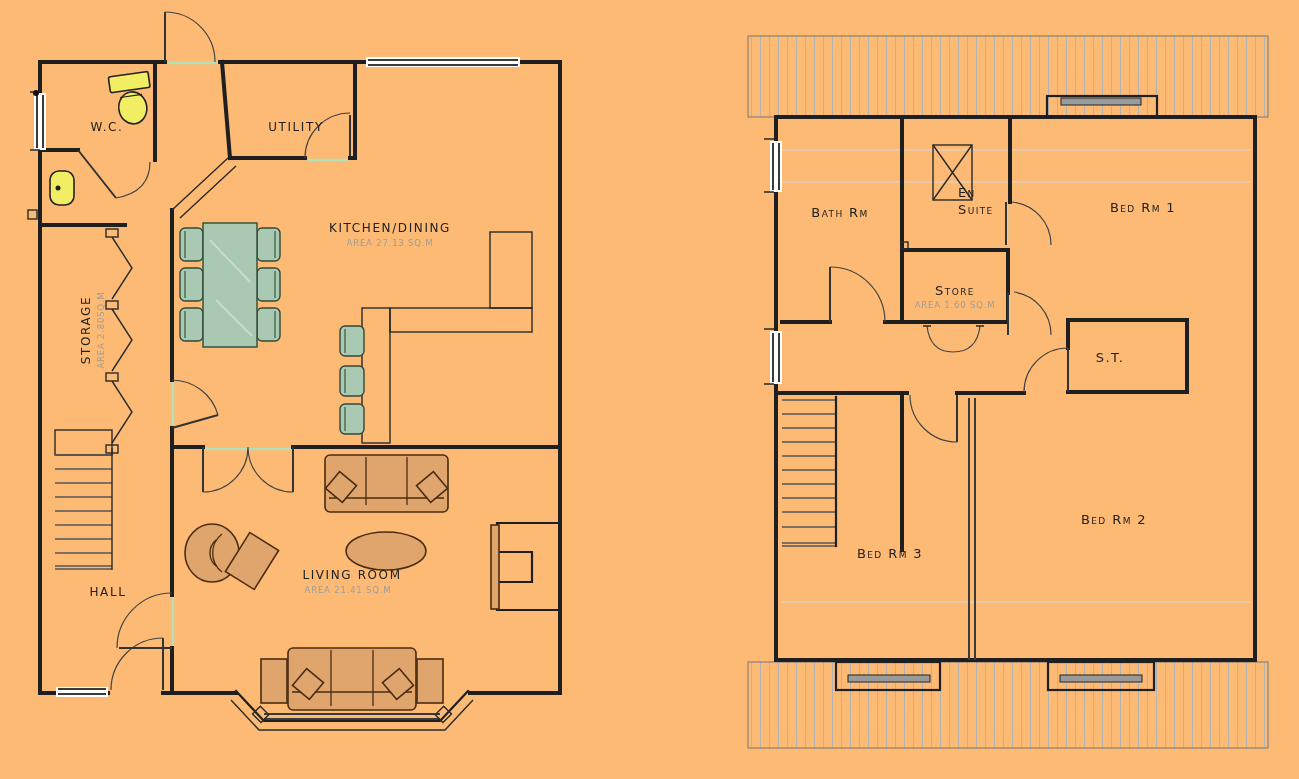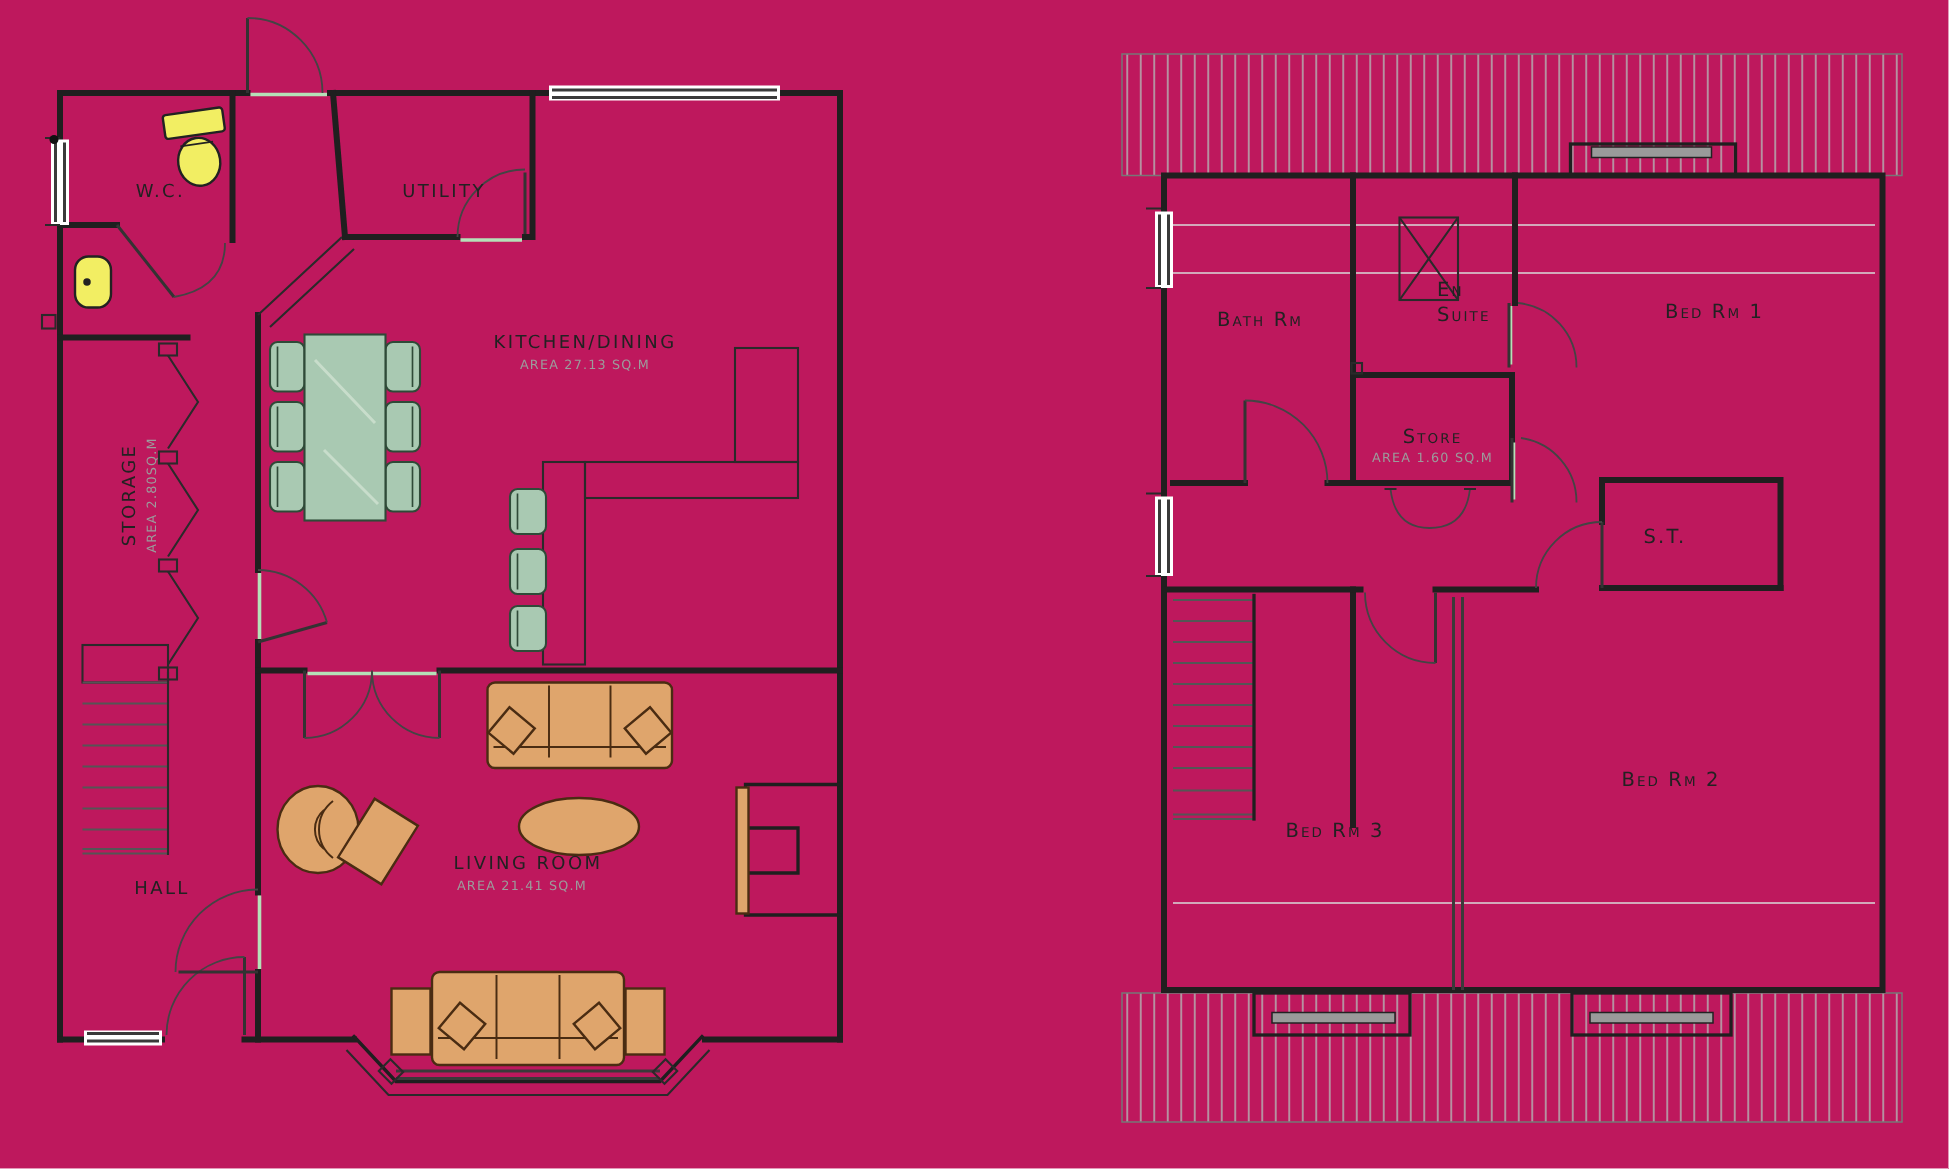--- a/index.html
+++ b/index.html
@@ -1,16 +1,16 @@
 <!DOCTYPE html>
 <html><head>
 <meta charset="utf-8">
 <style>
   html,body{margin:0;padding:0;background:#ffffff;}
-  #stage{position:relative;width:1299px;height:779px;background:#be185d;overflow:hidden;
+  #stage{position:relative;width:1299px;height:779px;background:#fdba74;overflow:hidden;
          font-family:"DejaVu Sans",sans-serif;}
   svg{position:absolute;left:0;top:0;}
   text{fill:#222222;}
   .rl{font-size:12px;letter-spacing:1.6px;font-weight:500;}
   .sc{font-variant:small-caps;font-size:13px;letter-spacing:1.4px;}
   .al{font-size:8.5px;letter-spacing:0.8px;fill:#9c9c9c;font-weight:400;}
   .wall{stroke:#1f1f1f;stroke-width:4;fill:none;stroke-linecap:square;}
   .wall2{stroke:#1f1f1f;stroke-width:2.2;fill:none;stroke-linecap:square;}
   .thin{stroke:#2a2a2a;stroke-width:1.4;fill:none;}
   .door{stroke:#444444;stroke-width:1.2;fill:none;}

